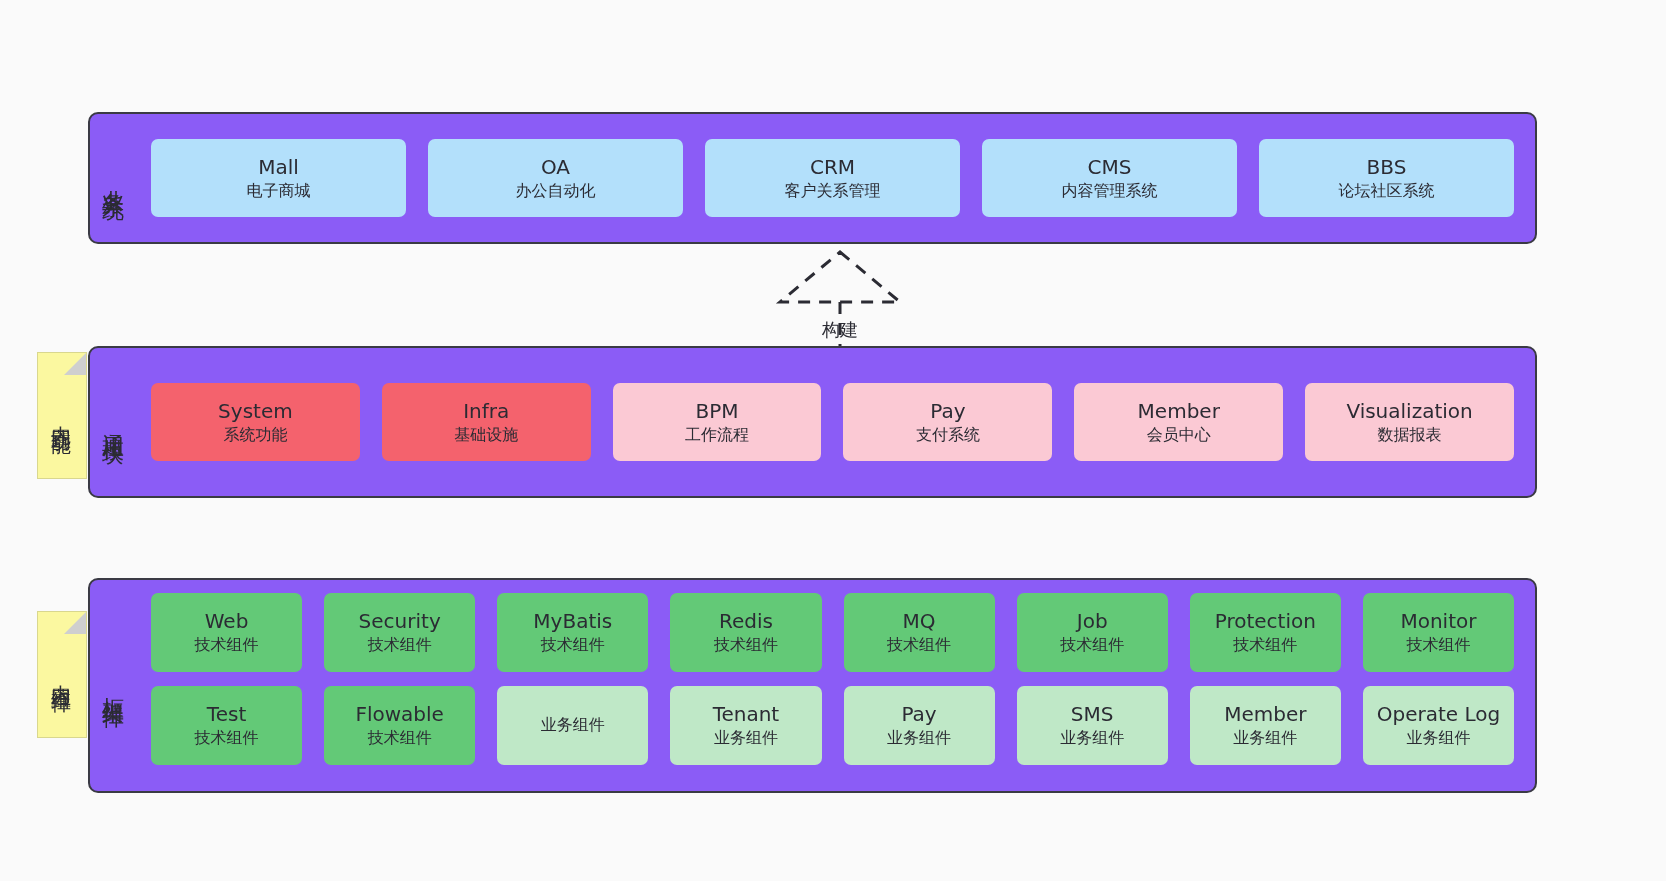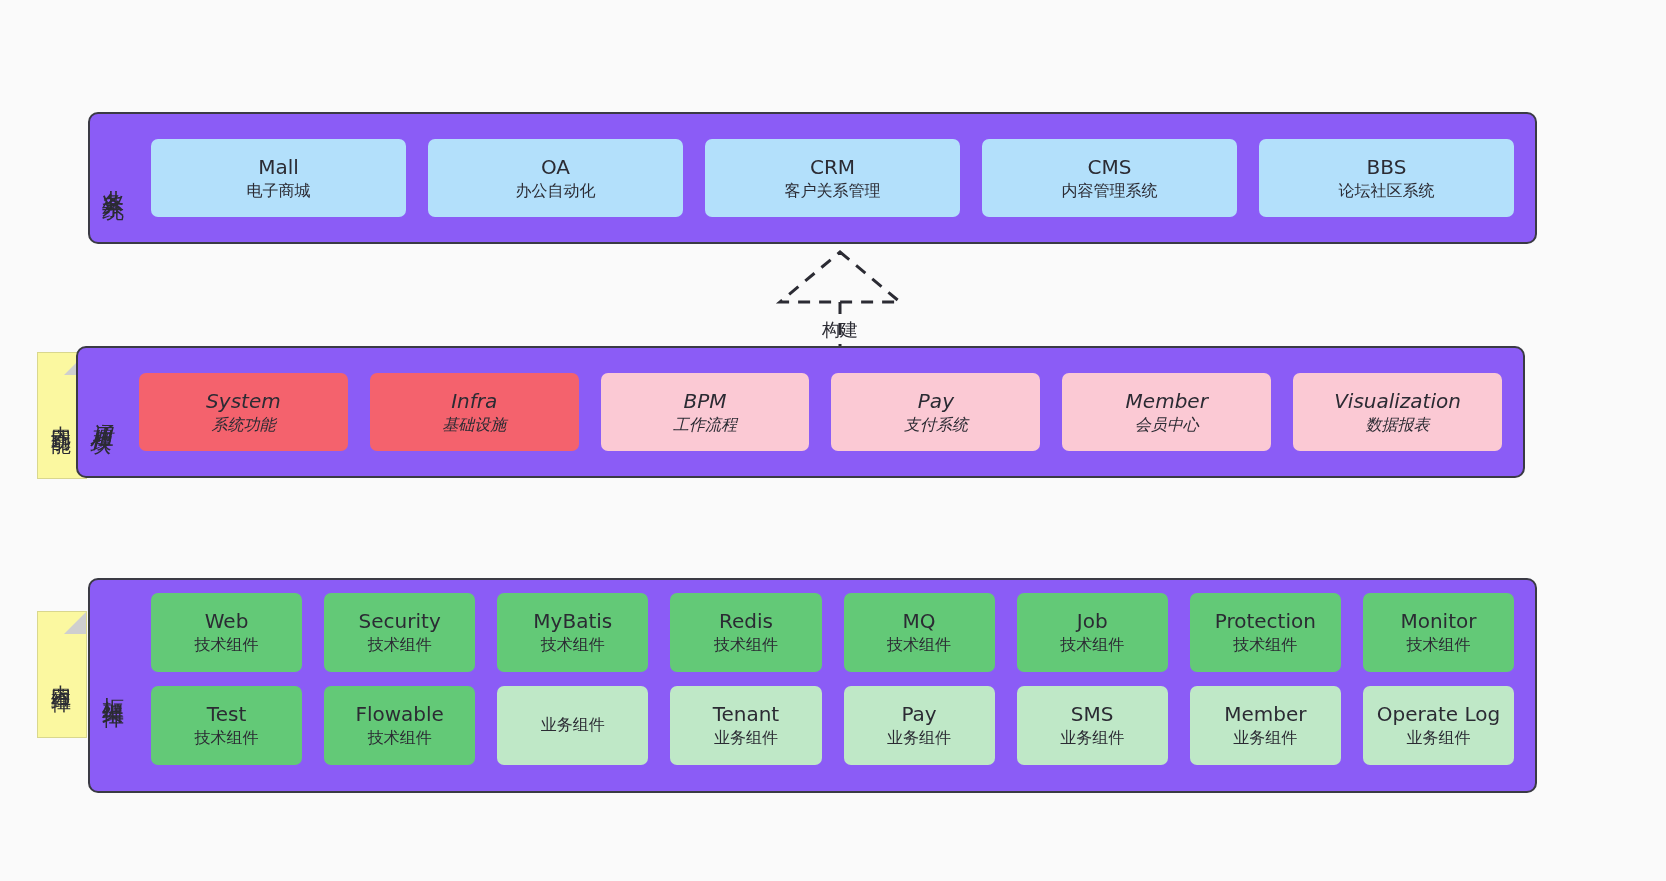--- a/index.html
+++ b/index.html
@@ -84,21 +84,21 @@
 
   .card.blue      { background: #b3e0fb; }
   .card.red       { background: #f4626d; }
   .card.pink      { background: #fbc9d4; }
   .card.green     { background: #63c977; }
   .card.lightgreen{ background: #bfe8c7; }
 
   #layer-business { left: 88px;  top: 112px; width: 1449px; height: 132px; }
   #layer-business .card { height: 78px; }
 
-  #layer-modules  { left: 76px;  top: 346px; width: 1449px; height: 132px; font-style: italic; }
+  #layer-modules  { left: 88px;  top: 346px; width: 1449px; height: 152px; }
   #layer-modules .card { height: 78px; }
 
   #layer-framework{ left: 88px;  top: 578px; width: 1449px; height: 215px; }
   #layer-framework .card { height: 79px; }
 
   
   .note {
     position: absolute;
     box-sizing: border-box;
     background: #fbf8a0;

